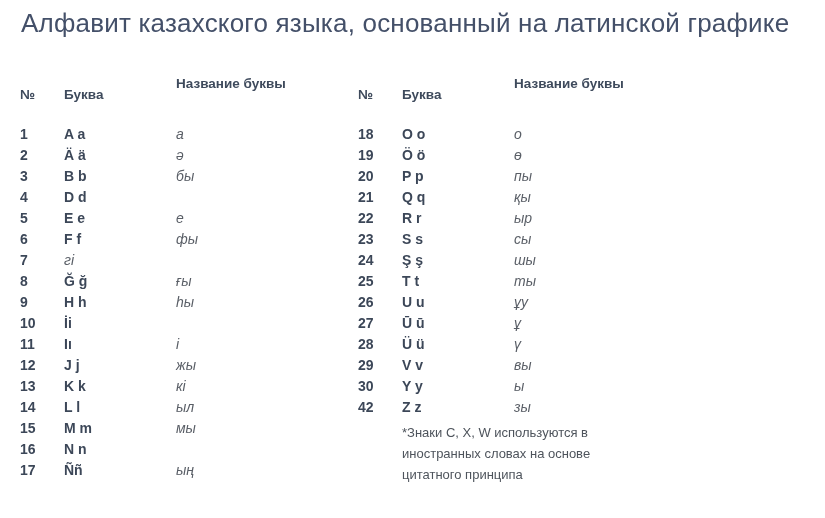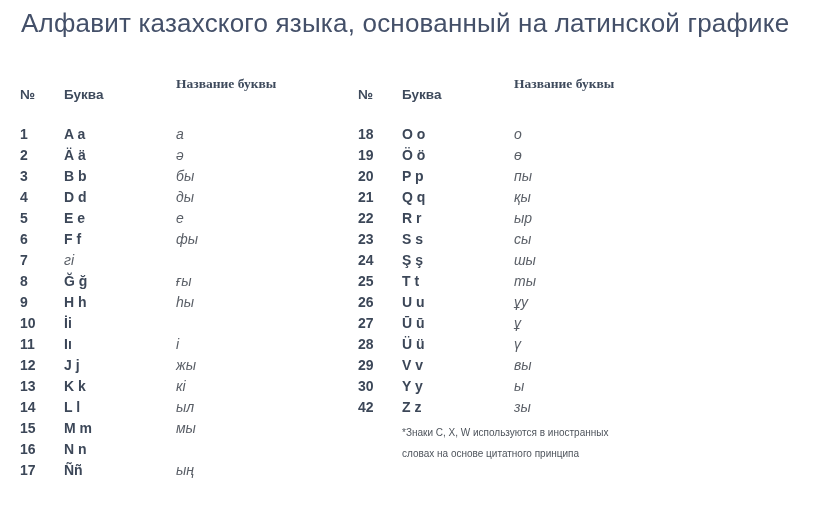--- a/index.html
+++ b/index.html
@@ -28,34 +28,34 @@
   .alphabet-table{width:338px;flex:0 0 auto;}
   .alphabet-table.right{width:447px;}
   .thead{
     display:grid;grid-template-columns:44px 112px auto;
     height:26px;margin-bottom:22px;
   }
   .th{
     font-size:13.5px;font-weight:700;color:var(--c-heading);
     padding-top:11px;line-height:15px;
   }
-  .th.name{padding-top:0;font-family:Liberation Serif, serif;}
+  .th.name{padding-top:0;}
   .trow{
     display:grid;grid-template-columns:44px 112px auto;
     height:21px;line-height:21px;
   }
   .cell-num,.cell-letter{
     font-size:14px;font-weight:700;color:var(--c-letter);
   }
   .cell-name{
     font-size:14px;font-style:italic;color:var(--c-name);
   }
   .footnote{
     margin-left:44px;margin-top:4px;width:238px;
-    font-size:10px;line-height:21px;color:var(--c-footnote);
+    font-size:13px;line-height:21px;color:var(--c-footnote);
   }
 </style>
 </head>
 <body>
 
 <div class="page">
 
   <div class="title">Алфавит казахского языка, основанный на латинской графике</div>
 
   <div class="tables-wrap">
@@ -78,21 +78,20 @@
     <div class="cell-name">ә</div>
   </div>
           <div class="trow">
     <div class="cell-num">3</div>
     <div class="cell-letter">B b</div>
     <div class="cell-name">бы</div>
   </div>
           <div class="trow">
     <div class="cell-num">4</div>
     <div class="cell-letter">D d</div>
-    <div class="cell-name">ды</div>
   </div>
           <div class="trow">
     <div class="cell-num">5</div>
     <div class="cell-letter">E e</div>
     <div class="cell-name">е</div>
   </div>
           <div class="trow">
     <div class="cell-num">6</div>
     <div class="cell-letter">F f</div>
     <div class="cell-name">фы</div>

